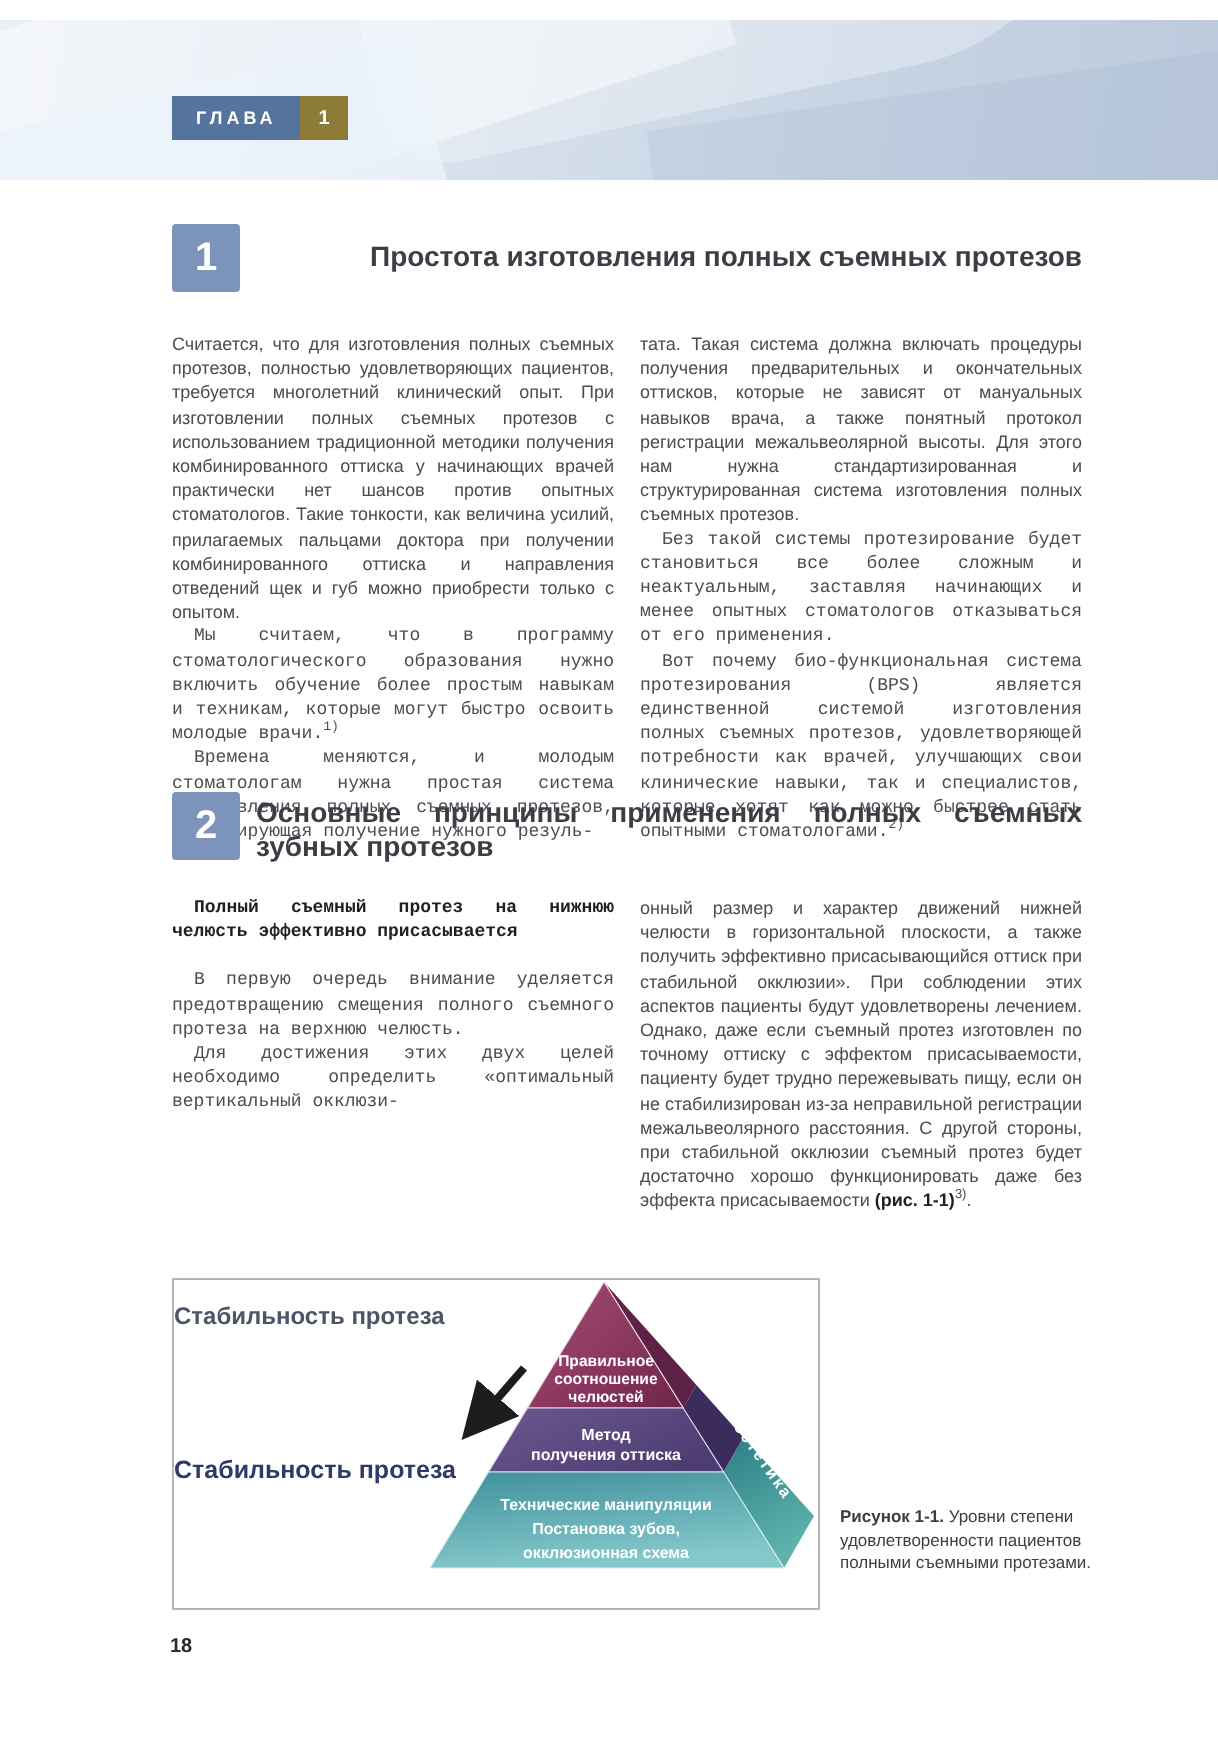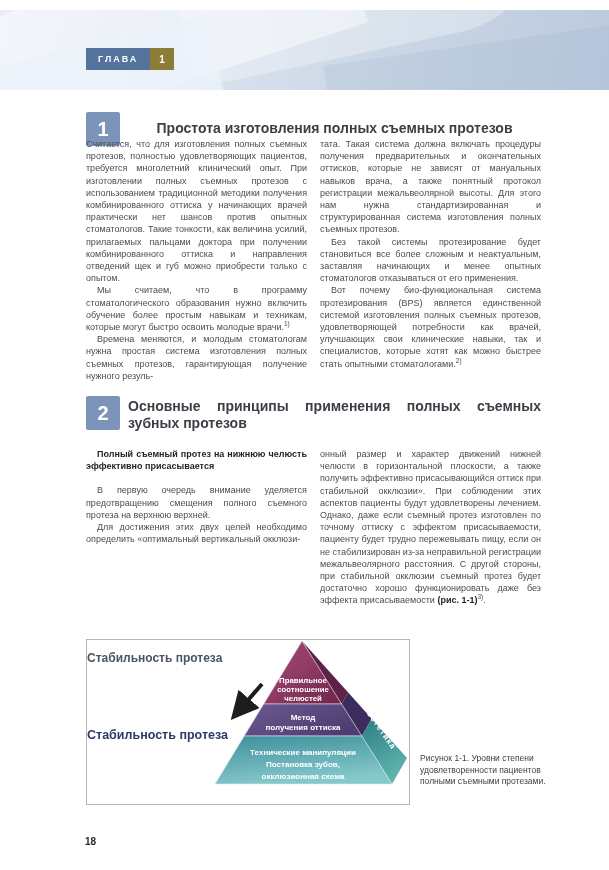--- a/index.html
+++ b/index.html
@@ -35,52 +35,52 @@
   .sec-header{position:absolute;left:86px;width:455px;display:flex;align-items:flex-start;}
   .sec-header .sq{
     flex:0 0 34px;width:34px;height:34px;background:#7d94ba;border-radius:2px;
     color:#fff;font-size:20px;font-weight:bold;display:flex;align-items:center;justify-content:center;
   }
   .sec-header .ttl{
     margin-left:8px;flex:1;font-size:14px;font-weight:bold;color:#3a3f46;
     line-height:17px;text-align:justify;padding-top:2px;
   }
   #s1-header{top:112px;}
-  #s1-header .ttl{padding-top:8px;text-align:center;}
+  #s1-header .ttl{padding-top:8px;text-align:right;}
   #s2-header{top:396px;}
 
   
   .cols{position:absolute;left:86px;width:455px;display:flex;gap:13px;}
-  #s1-cols{top:138px;}
+  #s1-cols{top:166px;}
   #s2-cols{top:448px;}
   .col{flex:1;font-size:9px;line-height:12.2px;color:#4a4c50;text-align:justify;}
   .col p{margin:0;}
-  .col p.ind{text-indent:11px;}
+  .col p.ind{text-indent:11px;font-family:Liberation Mono, monospace;}
   .col p.b{font-weight:bold;color:#1e2024;}
   .col p.sp{margin-top:12px;}
   sup{font-size:6.5px;line-height:0;}
   .bold-inline{font-weight:bold;color:#1e2024;}
 
   
   .figure-wrap{position:absolute;left:86px;top:639px;width:470px;height:175px;}
   .figbox{
     position:absolute;left:0;top:0;width:324px;height:166px;background:#fff;
     border:1px solid #b5b5b5;box-sizing:border-box;overflow:hidden;
   }
   .figbox svg{position:absolute;left:0;top:0;}
   .fig-label{position:absolute;font-weight:bold;text-align:left;}
   .fig-label-upper{left:0;top:10px;width:188px;font-size:12px;line-height:16px;color:#4c5566;}
   .fig-label-lower{left:0;top:87px;width:142px;font-size:12.5px;line-height:16px;color:#2e3a67;}
   .fig-caption{
     position:absolute;left:334px;top:114px;width:130px;
     font-size:8.5px;line-height:11.5px;color:#3c3e42;text-align:left;
   }
-  .fig-caption .cap-bold{font-weight:normal;}
+  .fig-caption .cap-bold{font-weight:bold;}
 
-  .pagenum{position:absolute;left:85px;top:836px;font-size:10px;font-weight:bold;color:#2a2a2a;}
+  .pagenum{position:absolute;left:85px;top:818px;font-size:10px;font-weight:bold;color:#2a2a2a;}
 </style>
 </head>
 <body>
 
 <div class="page">
 
   <div class="banner">
     <div class="streak s1"></div>
     <div class="streak s2"></div>
     <div class="streak s3"></div>
@@ -111,21 +111,21 @@
   </div>
 
   <div class="sec-header" id="s2-header">
     <div class="sq">2</div>
     <div class="ttl">Основные принципы применения полных съемных зубных протезов</div>
   </div>
 
   <div class="cols" id="s2-cols">
     <div class="col">
       <p class="b ind">Полный съемный протез на нижнюю челюсть эффективно присасывается</p>
-      <p class="ind sp">В первую очередь внимание уделяется предотвращению смещения полного съемного протеза на верхнюю верхней.</p>
+      <p class="ind sp">В первую очередь внимание уделяется предотвращению смещения полного съемного протеза на верхнюю челюсть.</p>
       <p class="ind">Для достижения этих двух целей необходимо определить «оптимальный вертикальный окклюзи-</p>
     </div>
     <div class="col">
       <p><span>онный размер и характер движений нижней челюсти в горизонтальной плоскости, а также получить эффективно присасывающийся оттиск при стабильной окклюзии». При соблюдении этих аспектов пациенты будут удовлетворены лечением. Однако, даже если съемный протез изготовлен по точному оттиску с эффектом присасываемости, пациенту будет трудно пережевывать пищу, если он не стабилизирован из-за неправильной регистрации межальвеолярного расстояния. С другой стороны, при стабильной окклюзии съемный протез будет достаточно хорошо функционировать даже без эффекта присасываемости </span><span class="bold-inline">(рис. 1-1)</span><sup>3)</sup><span>.</span></p>
     </div>
   </div>
 
   <div class="figure-wrap">
     <div class="figbox">
       <svg width="322" height="164" viewBox="0 0 322 164">

